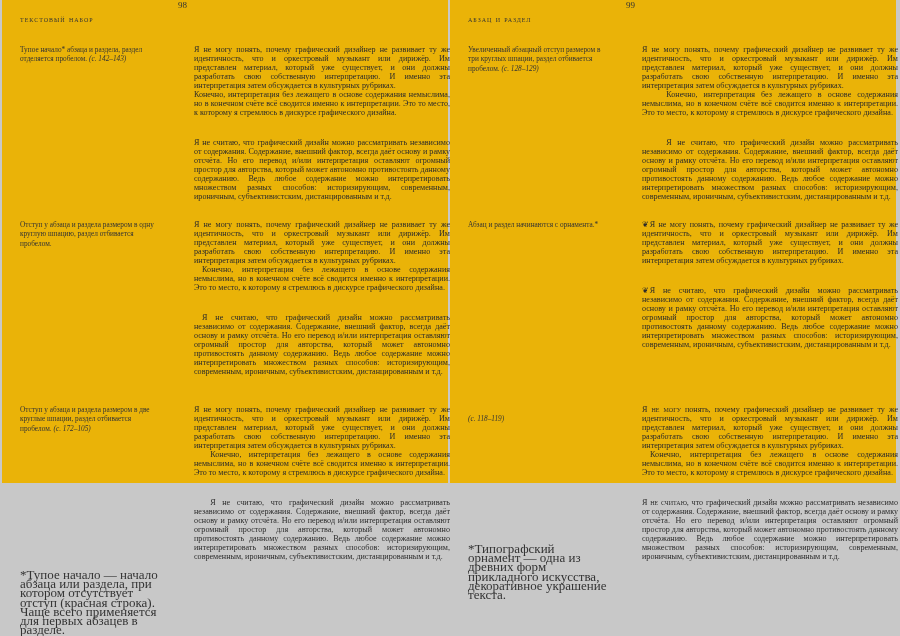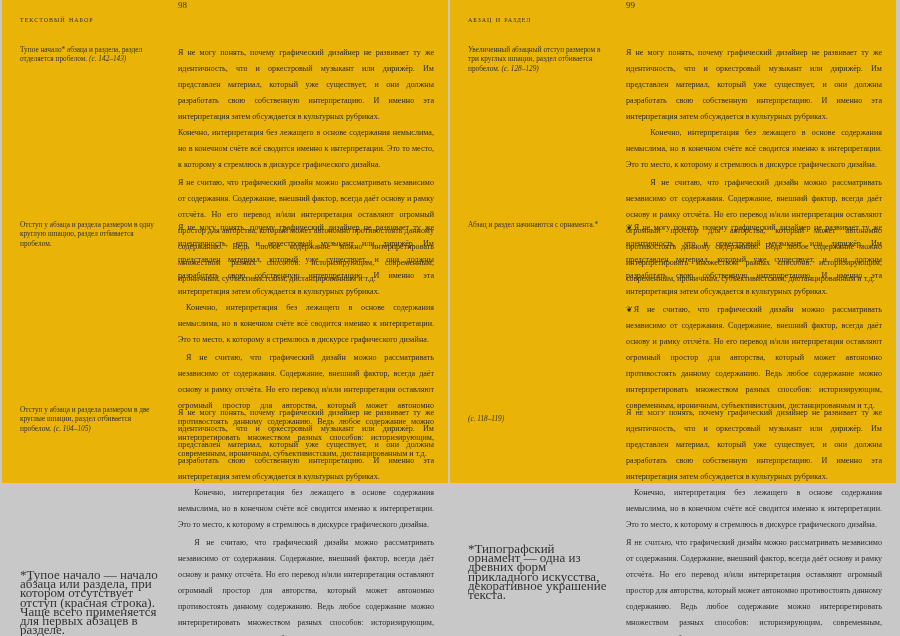--- a/index.html
+++ b/index.html
@@ -6,24 +6,24 @@
   body { width:900px; height:636px; background:#c8c8c8; position:relative; overflow:hidden;
          font-family:"Liberation Serif", "DejaVu Serif", serif; color:#2b2b2b; }
   .page { position:absolute; top:0; height:483px; background:#eab308; }
   .page.left { left:2px; width:446px; }
   .page.right { left:450px; width:446px; }
   .running-head { position:absolute; top:14px; left:18px; font-size:9px; letter-spacing:1px;
                   font-variant:small-caps; text-transform:lowercase; color:#333; }
   .folio { position:absolute; top:0; left:176px; font-size:9px; color:#333; }
   .section { position:absolute; left:0; width:446px; }
   .note { position:absolute; left:18px; width:142px; font-size:7.3px; line-height:9.3px; color:#333; }
-  .body-text { position:absolute; left:176px; width:256px; font-size:8.1px; line-height:16px;
+  .body-text { position:absolute; left:192px; width:256px; font-size:8.1px; line-height:9px;
                text-align:justify; color:#2a2a2a; }
   .body-text p { margin:0; }
-  .body-text p.gap { margin-top:2px; }
+  .body-text p.gap { margin-top:21px; }
   .ind1 { text-indent:1em; }
   .ind2 { text-indent:2em; }
   .ind3 { text-indent:3em; }
   .orn { font-size:8px; margin-right:1px; }
   .sc { font-variant:small-caps; }
   .footnote { position:absolute; left:18px; width:142px; font-size:13px; line-height:9.2px; color:#333; }
   .footnote p { margin:0 0 7px 0; }
   .ref { font-style:italic; }
 </style>
 </head>
@@ -45,21 +45,21 @@
   <div class="section" style="top:220px">
     <div class="note"><span>Отступ у абзаца и раздела размером в одну круглую шпацию, раздел отбивается пробелом.</span></div>
     <div class="body-text">
       <p>Я не могу понять, почему графический дизайнер не развивает ту же идентичность, что и оркестровый музыкант или дирижёр. Им представлен материал, который уже существует, и они должны разработать свою собственную интерпретацию. И именно эта интерпретация затем обсуждается в культурных рубриках.</p>
       <p class="ind1">Конечно, интерпретация без лежащего в основе содержания немыслима, но в конечном счёте всё сводится именно к интерпретации. Это то место, к которому я стремлюсь в дискурсе графического дизайна.</p>
       <p class="gap ind1">Я не считаю, что графический дизайн можно рассматривать независимо от содержания. Содержание, внешний фактор, всегда даёт основу и рамку отсчёта. Но его перевод и/или интерпретация оставляют огромный простор для авторства, который может автономно противостоять данному содержанию. Ведь любое содержание можно интерпретировать множеством разных способов: историзирующим, современным, ироничным, субъективистским, дистанцированным и т.д.</p>
     </div>
   </div>
 
   <div class="section" style="top:405px">
-    <div class="note"><span>Отступ у абзаца и раздела размером в две круглые шпации, раздел отбивается пробелом.</span> <span class="ref">(с. 104–105)</span></div>
+    <div class="note"><span>Отступ у абзаца и раздела размером в две круглые шпации, раздел отбивается пробелом.</span> <span class="ref">(с. 172–105)</span></div>
     <div class="body-text">
       <p>Я не могу понять, почему графический дизайнер не развивает ту же идентичность, что и оркестровый музыкант или дирижёр. Им представлен материал, который уже существует, и они должны разработать свою собственную интерпретацию. И именно эта интерпретация затем обсуждается в культурных рубриках.</p>
       <p class="ind2">Конечно, интерпретация без лежащего в основе содержания немыслима, но в конечном счёте всё сводится именно к интерпретации. Это то место, к которому я стремлюсь в дискурсе графического дизайна.</p>
       <p class="gap ind2">Я не считаю, что графический дизайн можно рассматривать независимо от содержания. Содержание, внешний фактор, всегда даёт основу и рамку отсчёта. Но его перевод и/или интерпретация оставляют огромный простор для авторства, который может автономно противостоять данному содержанию. Ведь любое содержание можно интерпретировать множеством разных способов: историзирующим, современным, ироничным, субъективистским, дистанцированным и т.д.</p>
     </div>
   </div>
 
   <div class="footnote" style="top:570px">
     <p>*Тупое начало — начало абзаца или раздела, при котором отсутствует отступ (красная строка). Чаще всего применяется для первых абзацев в разделе.</p>
   </div>

